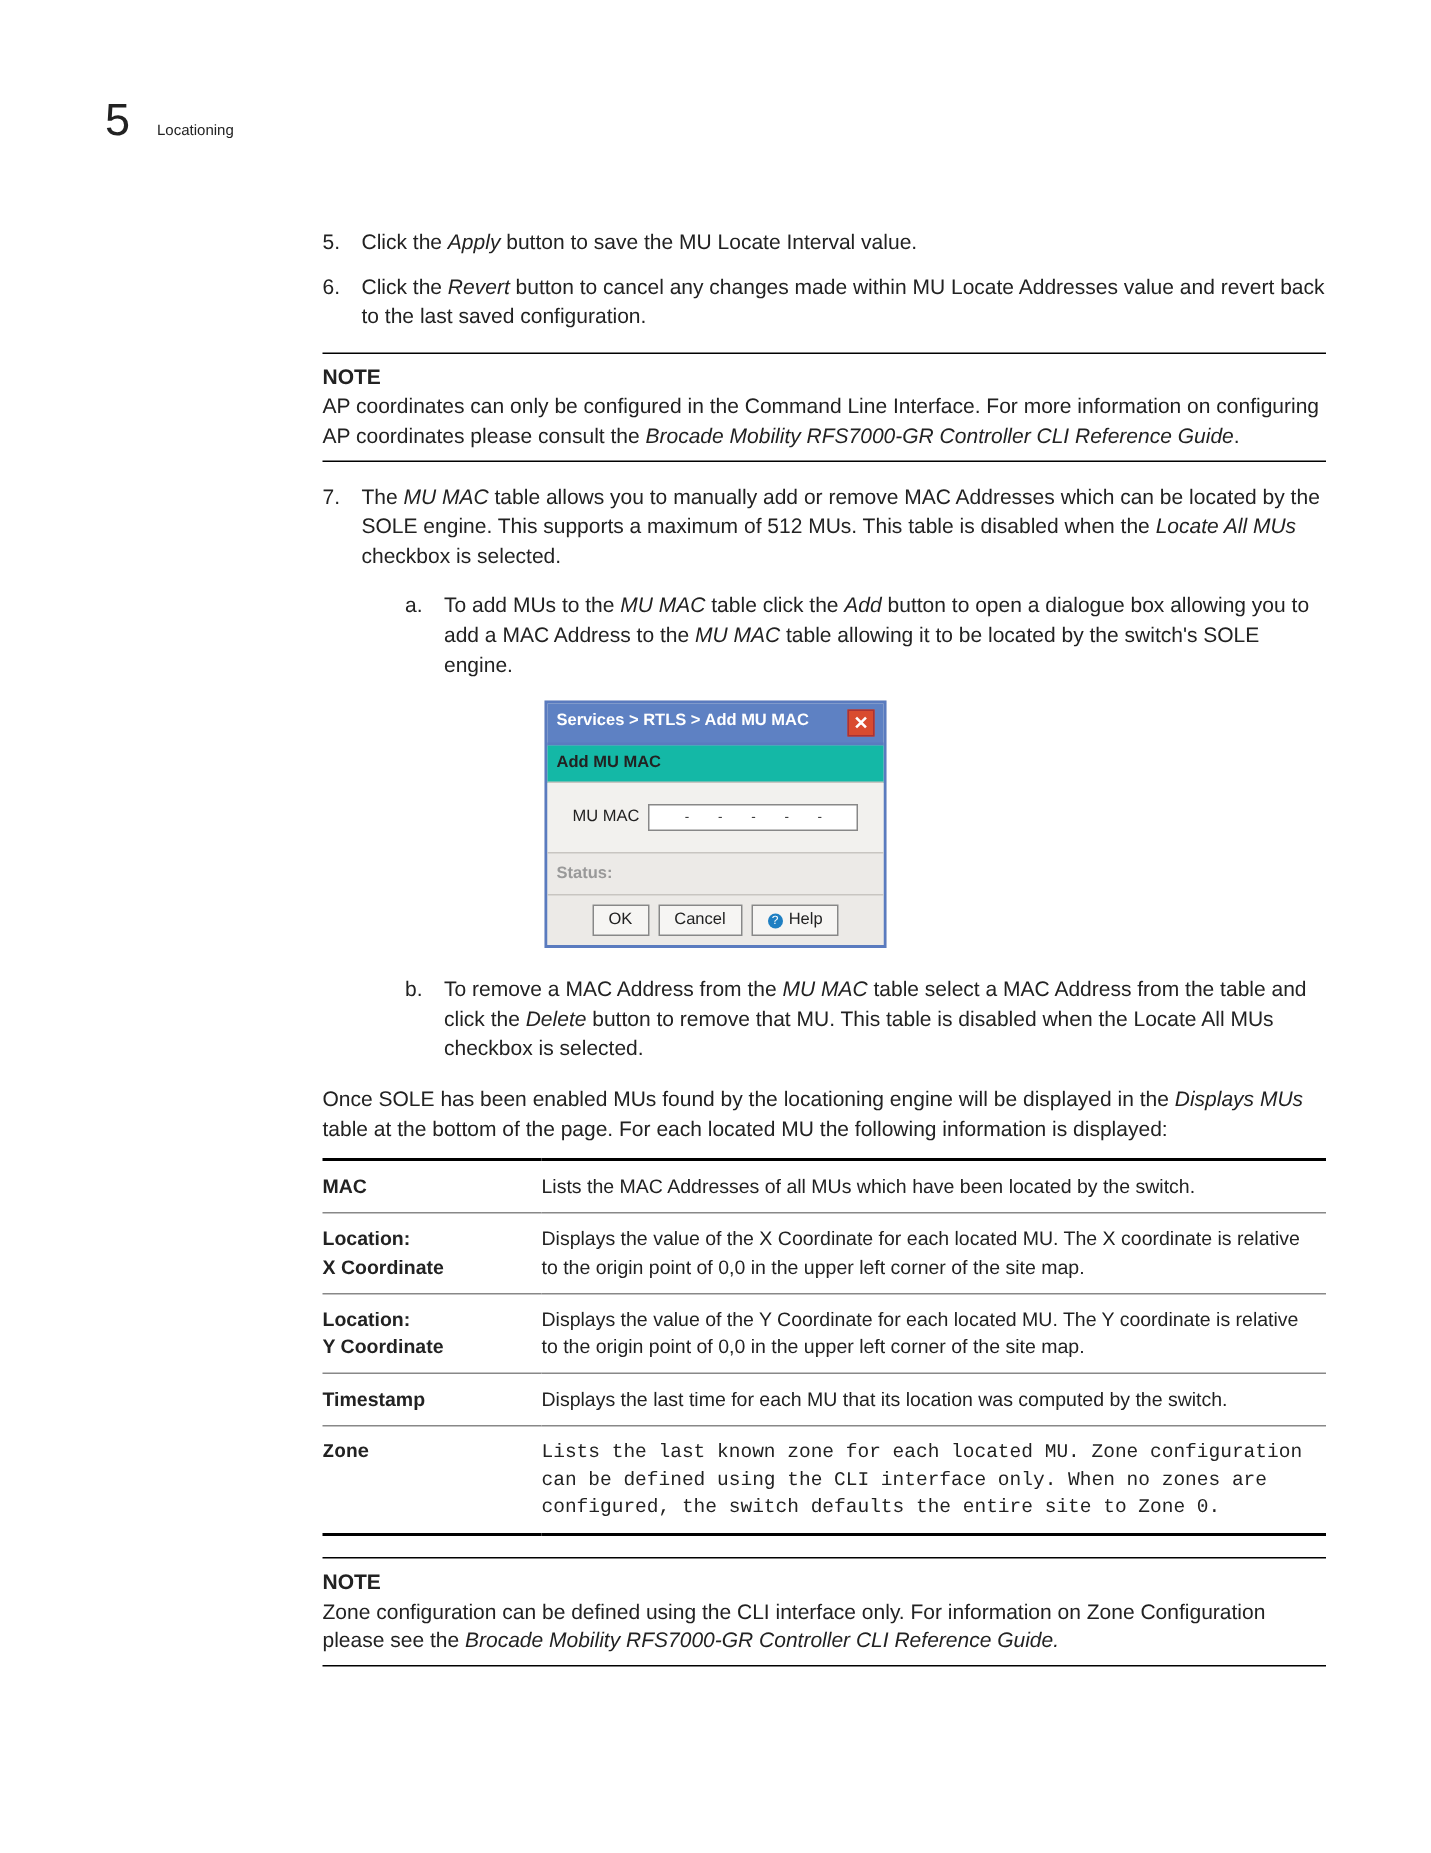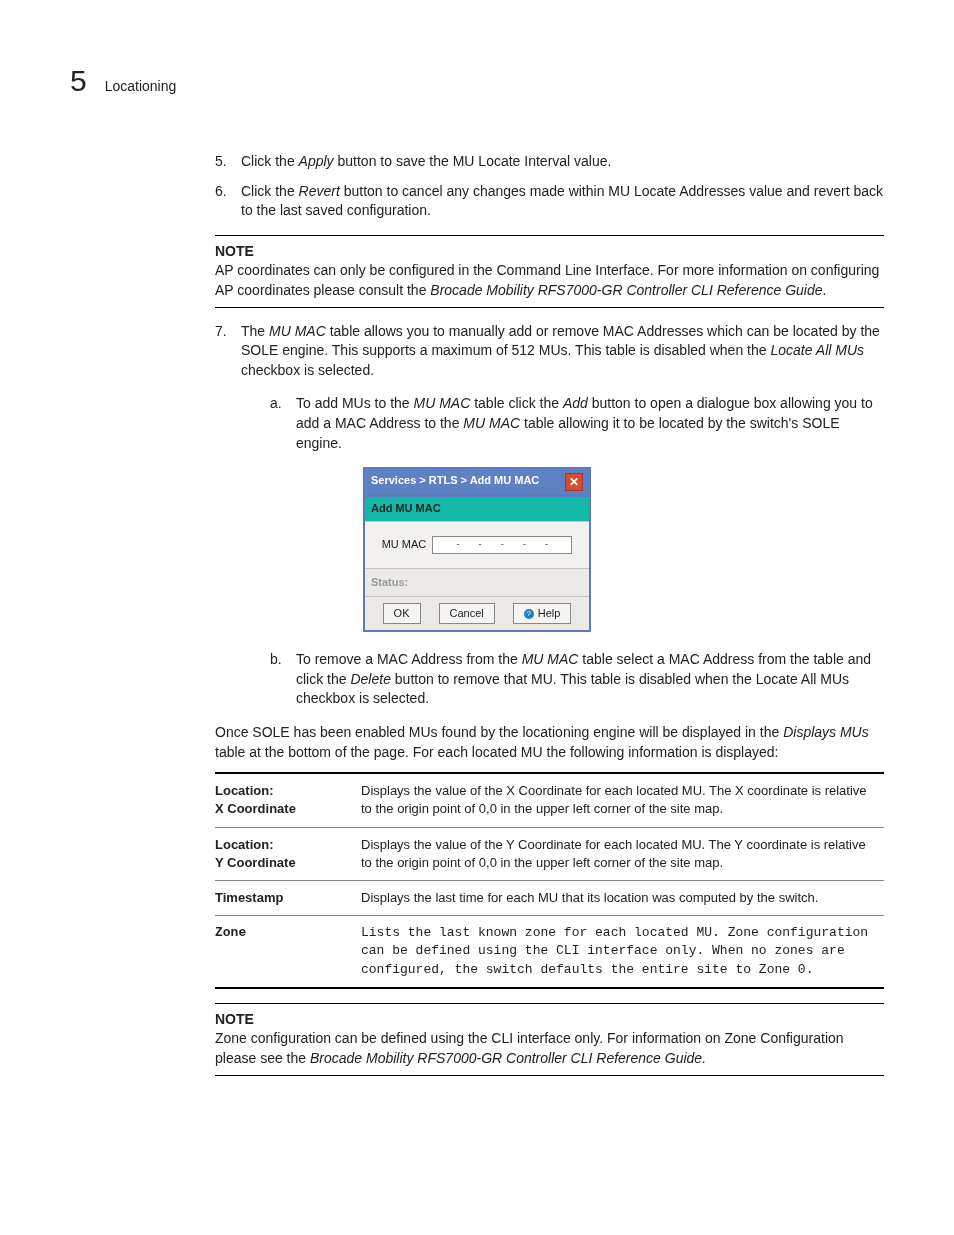--- a/index.html
+++ b/index.html
@@ -16,21 +16,21 @@
     display: flex;
     align-items: baseline;
     gap: 18px;
     margin-bottom: 50px;
   }
   .chap-num {
     font-size: 30px;
     font-weight: 400;
   }
   .chap-title {
-    font-size: 14px;
+    font-size: 10px;
   }
   .content {
     margin-left: 145px;
   }
   ol.steps, ol.substeps {
     list-style: none;
     padding: 0;
     margin: 0 0 14px 0;
   }
   ol.steps > li {
@@ -130,21 +130,21 @@
   }
   .dialog-status {
     padding: 6px 6px;
     color: #999;
     background: #eceae7;
     border-top: 1px solid #c8c5c1;
     font-weight: bold;
   }
   .dialog-buttons {
     display: flex;
-    gap: 18px;
+    gap: 6px;
     justify-content: center;
     padding: 6px;
     background: #eceae7;
     border-top: 1px solid #c8c5c1;
   }
   .btn {
     border: 1px solid #888;
     background: #f6f5f3;
     padding: 2px 10px;
     font-size: 11px;
@@ -279,20 +279,24 @@
 </ol>
 
 <div class="content">
   <div class="para">
     <span>Once SOLE has been enabled MUs found by the locationing engine will be displayed in the </span><em>Displays MUs</em><span> table at the bottom of the page. For each located MU the following information is displayed:</span>
   </div>
 
   <table class="desc">
     <tbody id="desc-rows">
         <tr>
+          <td class="term" style="white-space: pre-line;">MAC</td>
+          <td>Lists the MAC Addresses of all MUs which have been located by the switch.</td>
+        </tr>
+        <tr>
           <td class="term" style="white-space: pre-line;">Location:
 X Coordinate</td>
           <td>Displays the value of the X Coordinate for each located MU. The X coordinate is relative to the origin point of 0,0 in the upper left corner of the site map.</td>
         </tr>
         <tr>
           <td class="term" style="white-space: pre-line;">Location:
 Y Coordinate</td>
           <td>Displays the value of the Y Coordinate for each located MU. The Y coordinate is relative to the origin point of 0,0 in the upper left corner of the site map.</td>
         </tr>
         <tr>

